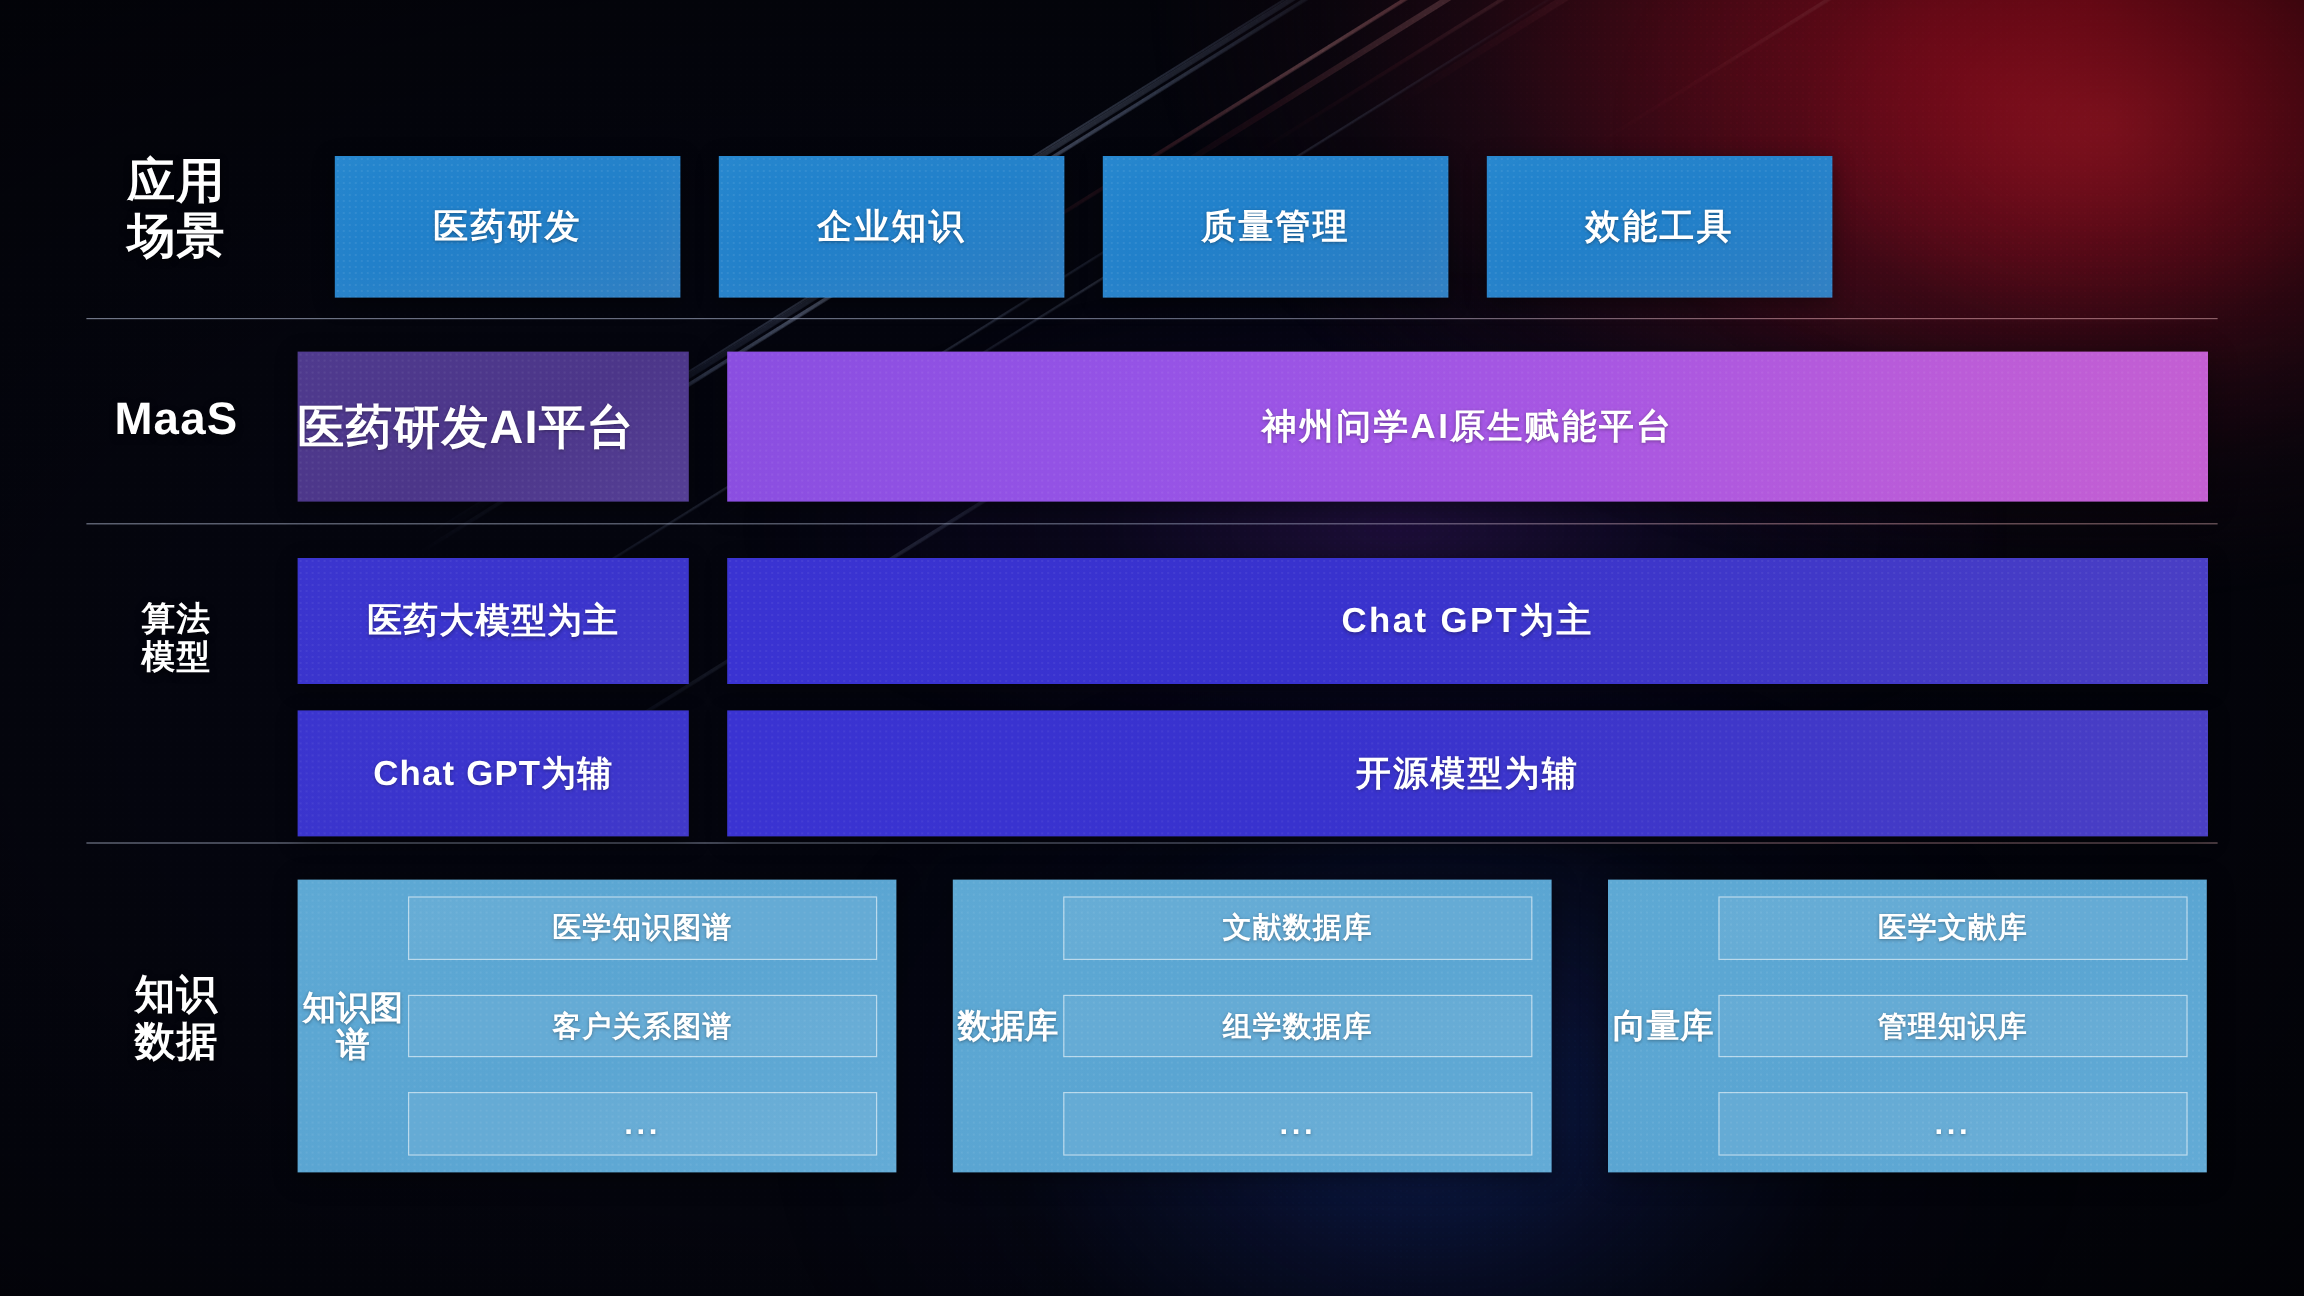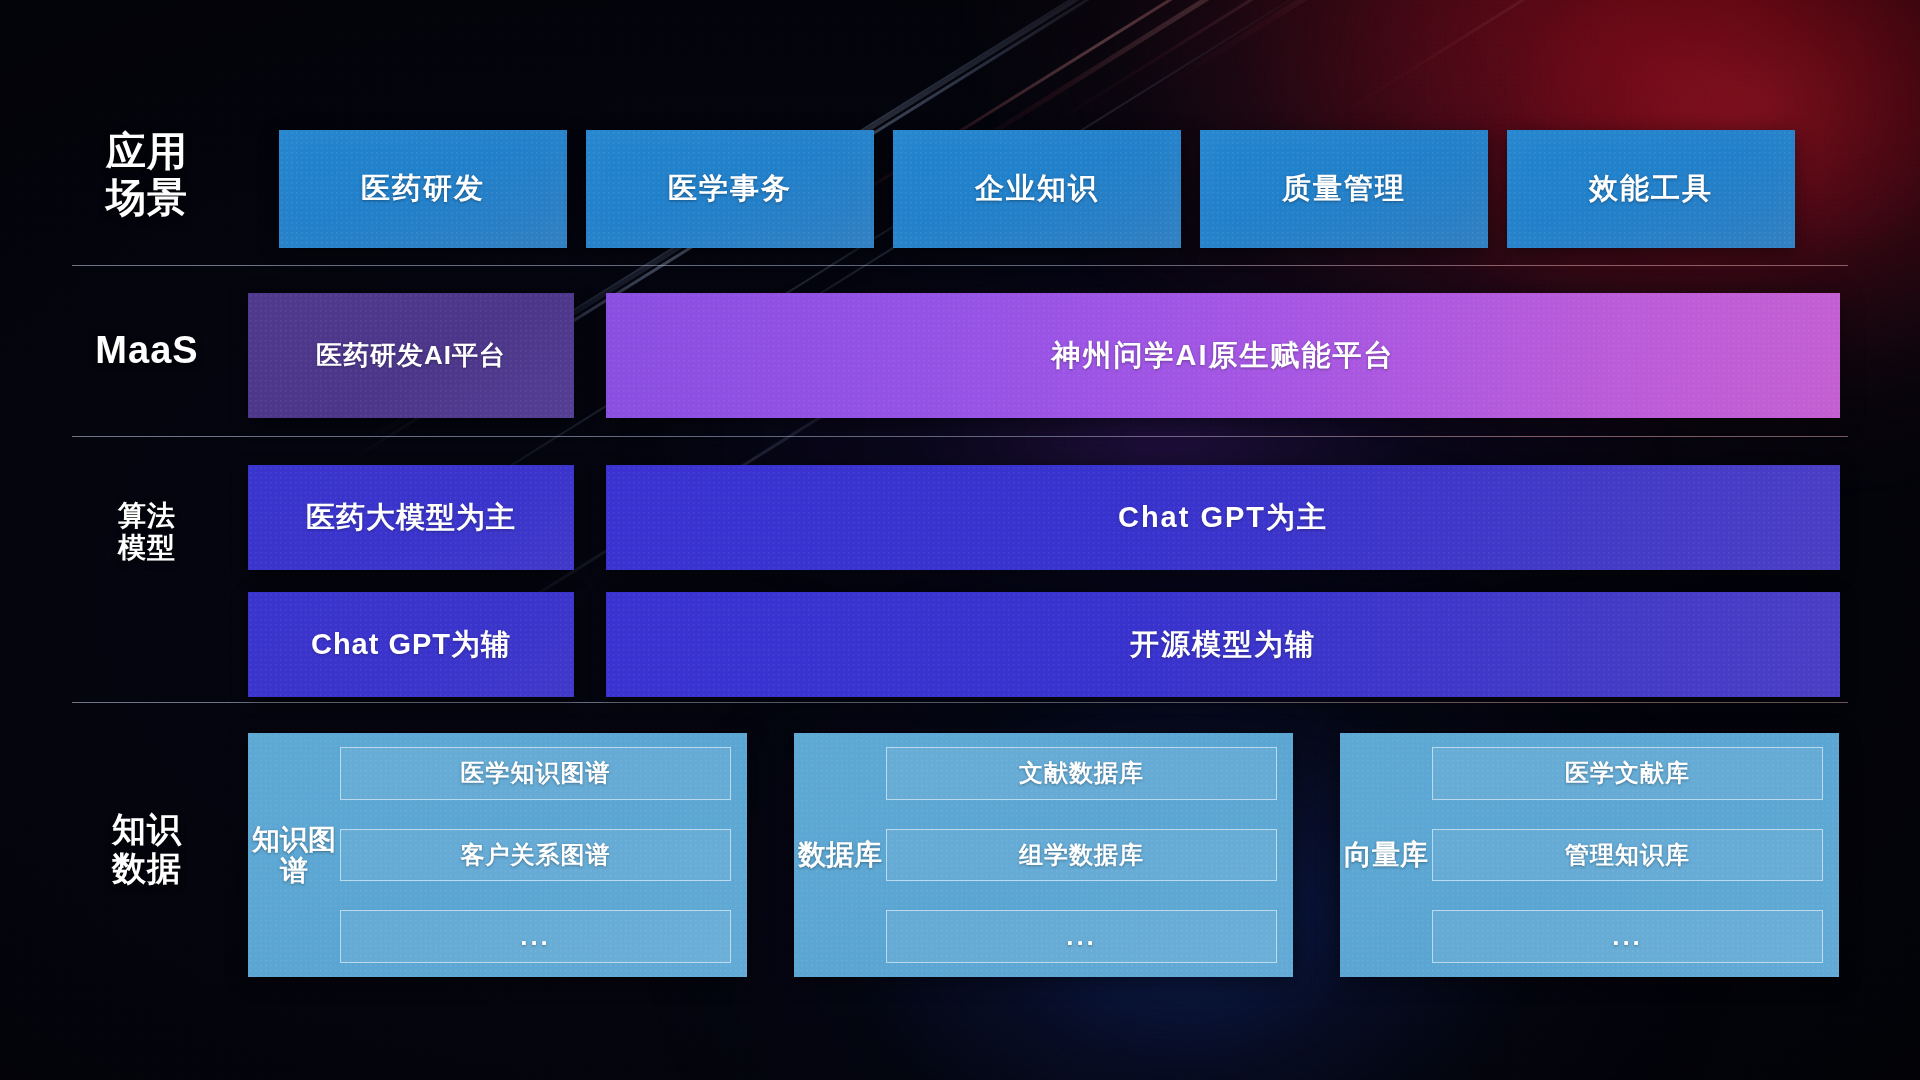--- a/index.html
+++ b/index.html
@@ -77,41 +77,41 @@
       rgba(235,170,180,.55) 82%, rgba(255,200,205,.45) 100%);
   }
   .rowlabel{
     position:absolute;left:72px;width:150px;
     color:#ffffff;font-weight:700;text-align:center;
     letter-spacing:1px;line-height:1.16;
     text-shadow:0 2px 6px rgba(0,0,0,.65);
   }
 
   
-  .scen-wrap{position:absolute;left:248px;top:130px;display:flex;gap:19px;padding-left:31px;}
+  .scen-wrap{position:absolute;left:248px;top:130px;display:flex;gap:32px;padding-left:31px;}
   .scen-box{
     width:288px;height:118px;display:flex;align-items:center;justify-content:center;
     background:linear-gradient(160deg,#2285ce 0%,#2180ca 45%,#2e7ec2 100%);
     color:#fff;font-size:29px;font-weight:700;letter-spacing:2px;
     box-shadow:0 4px 18px rgba(0,0,0,.45), inset 0 0 40px rgba(255,255,255,.045);
     position:relative;overflow:hidden;
   }
   .scen-box::after{
     content:"";position:absolute;inset:0;
     background-image:radial-gradient(rgba(255,255,255,.14) 1px, rgba(0,0,0,0) 1px);
     background-size:5px 5px;opacity:.5;
   }
   .scen-box span{position:relative;z-index:2;text-shadow:0 1px 3px rgba(0,0,0,.35);}
 
   
   .maas-wrap{position:absolute;left:248px;top:293px;display:flex;gap:32px;}
   .maas-left{
-    width:326px;height:125px;display:flex;align-items:center;justify-content:center;
+    width:326px;height:125px;display:flex;align-items:center;
     background:linear-gradient(150deg,#4f3a8e 0%,#4c3689 55%,#553f95 100%);
-    color:#fff;font-size:26px;font-weight:700;letter-spacing:1px;
+    color:#fff;font-size:39px;font-weight:700;letter-spacing:1px;
     box-shadow:0 4px 18px rgba(0,0,0,.45);position:relative;overflow:hidden;
   }
   .maas-right{
     width:1234px;height:125px;display:flex;align-items:center;justify-content:center;
     background:linear-gradient(100deg,#8a4ee0 0%,#9553e6 28%,#a857e2 58%,#bb5cd8 82%,#c45fd2 100%);
     color:#fff;font-size:29px;font-weight:700;letter-spacing:2px;
     box-shadow:0 4px 22px rgba(0,0,0,.40);position:relative;overflow:hidden;
   }
   .maas-left::after,.maas-right::after{
     content:"";position:absolute;inset:0;
@@ -220,23 +220,20 @@
   <div class="rowlabel" style="top:810px;font-size:34px;">
     <div>知识</div>
     <div>数据</div>
   </div>
 
   <div class="scen-wrap">
     <div class="scen-box">
       <span>医药研发</span>
     </div>
     <div class="scen-box">
-      <span>医学事务</span>
-    </div>
-    <div class="scen-box">
       <span>企业知识</span>
     </div>
     <div class="scen-box">
       <span>质量管理</span>
     </div>
     <div class="scen-box">
       <span>效能工具</span>
     </div>
   </div>
 

